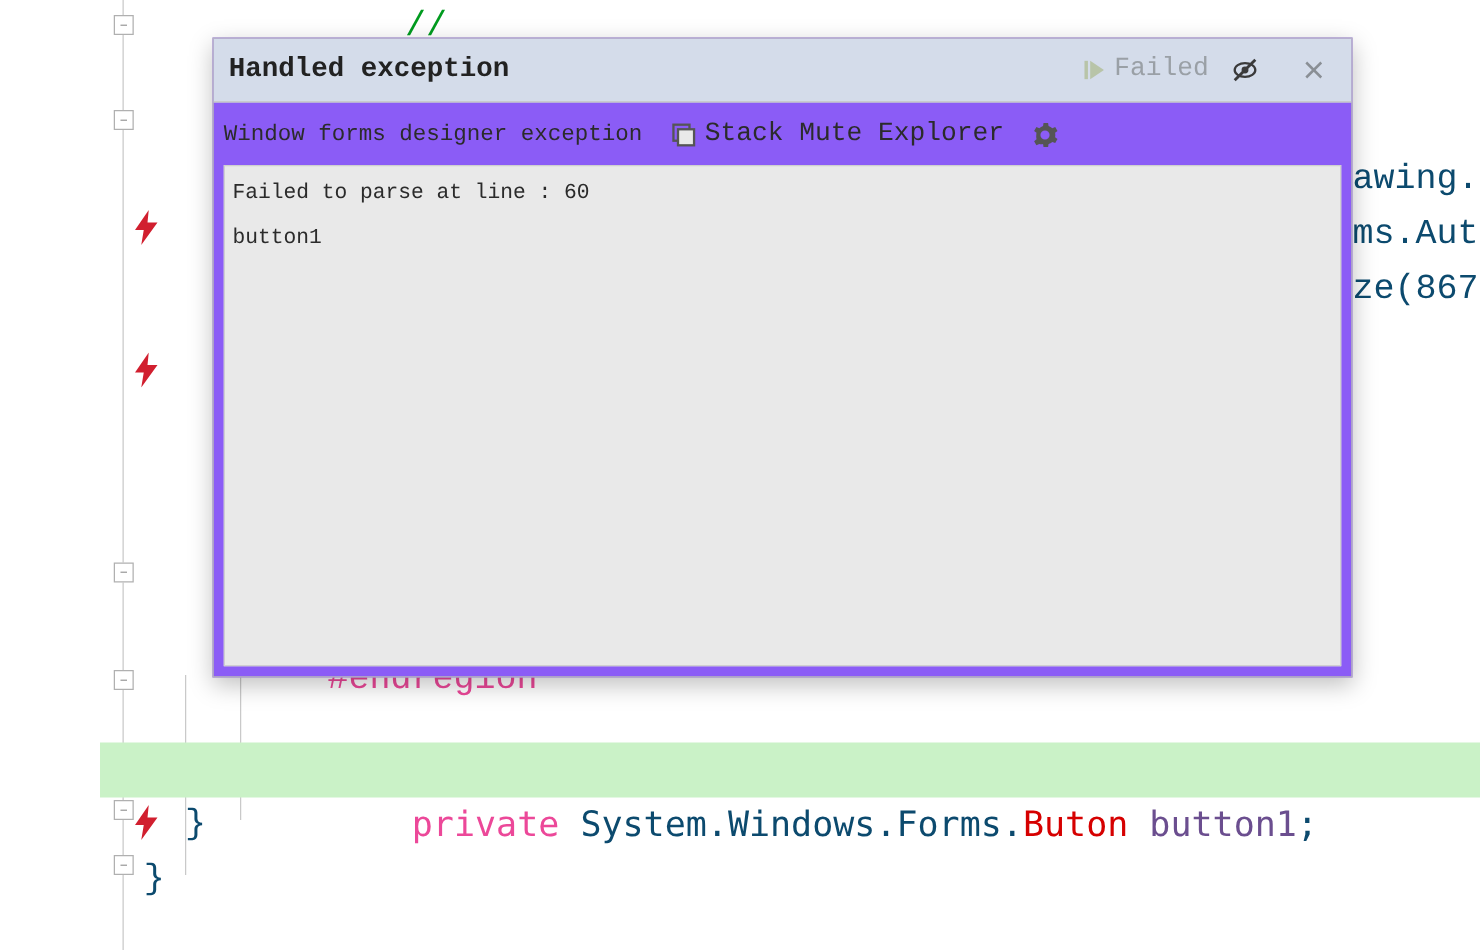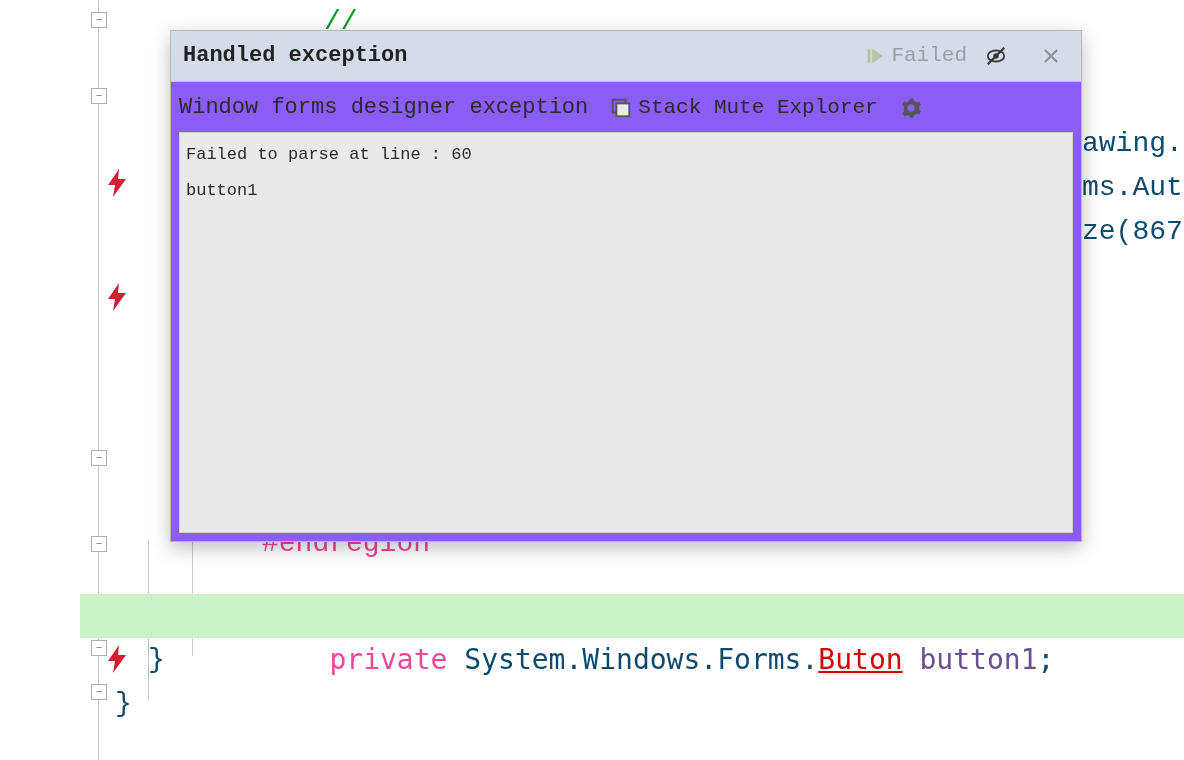--- a/index.html
+++ b/index.html
@@ -53,21 +53,21 @@
   left: 115px;
   right: 0;
 }
 .hl-line {
   position: absolute;
   left: 80px; right: 0;
   height: 44px;
   background: #caf2c7;
 }
 .kw { color: #ec4899; }
-.err { color: #d60000; text-decoration: underline; }
+.err { color: #d60000; }
 .ident { color: #6b4e8f; }
 .cmt { color: #009b1f; }
 .body-text { color: #0c4a6e; }
 
 
 .popup {
   position: absolute;
   left: 170px; top: 30px;
   width: 910px;
   height: 510px;
@@ -109,21 +109,21 @@
   cursor: pointer;
 }
 .popup-toolbar {
   height: 44px;
   display: flex;
   align-items: center;
   padding: 4px 8px 0 8px;
   gap: 22px;
 }
 .popup-toolbar .tlabel {
-  font-size: 22px;
+  font-size: 18px;
   color: #2b2b2b;
   text-align: center;
 }
 .popup-toolbar .tool {
   display: flex; align-items: center;
   font-size: 21px;
   color: #2b2b2b;
   cursor: pointer;
 }
 .popup-toolbar .tool svg { width: 22px; height: 22px; margin-right: 6px; fill: #555; }

